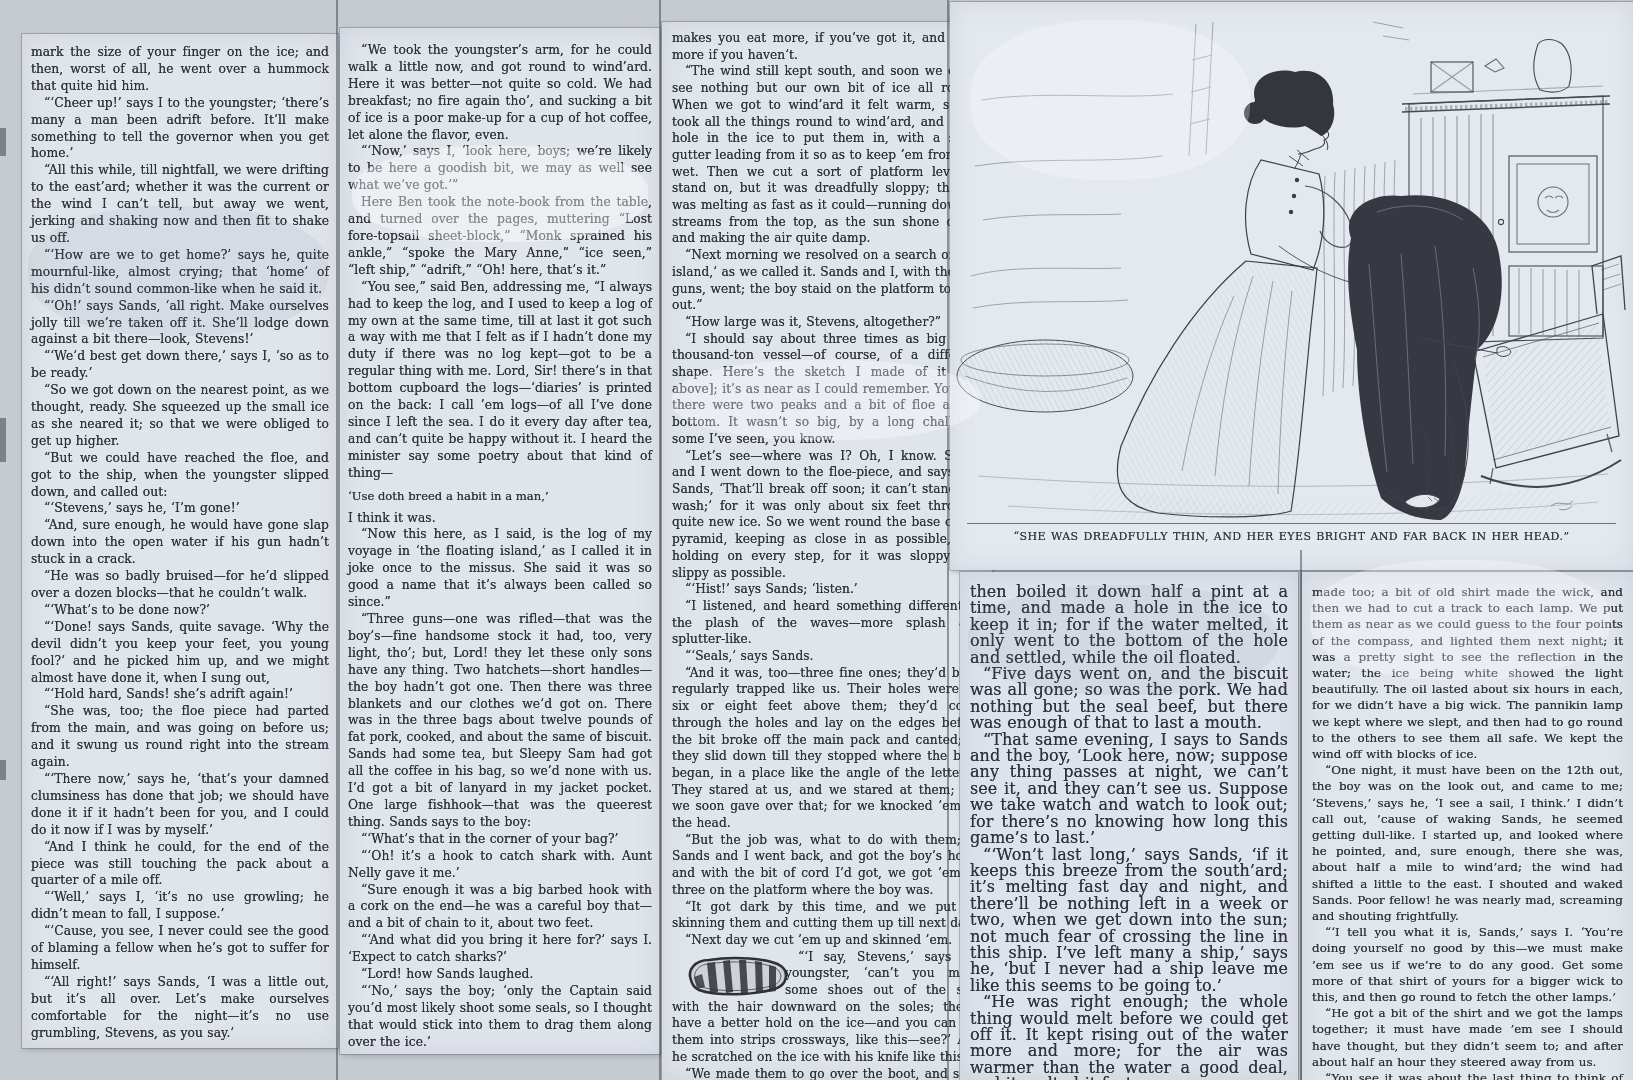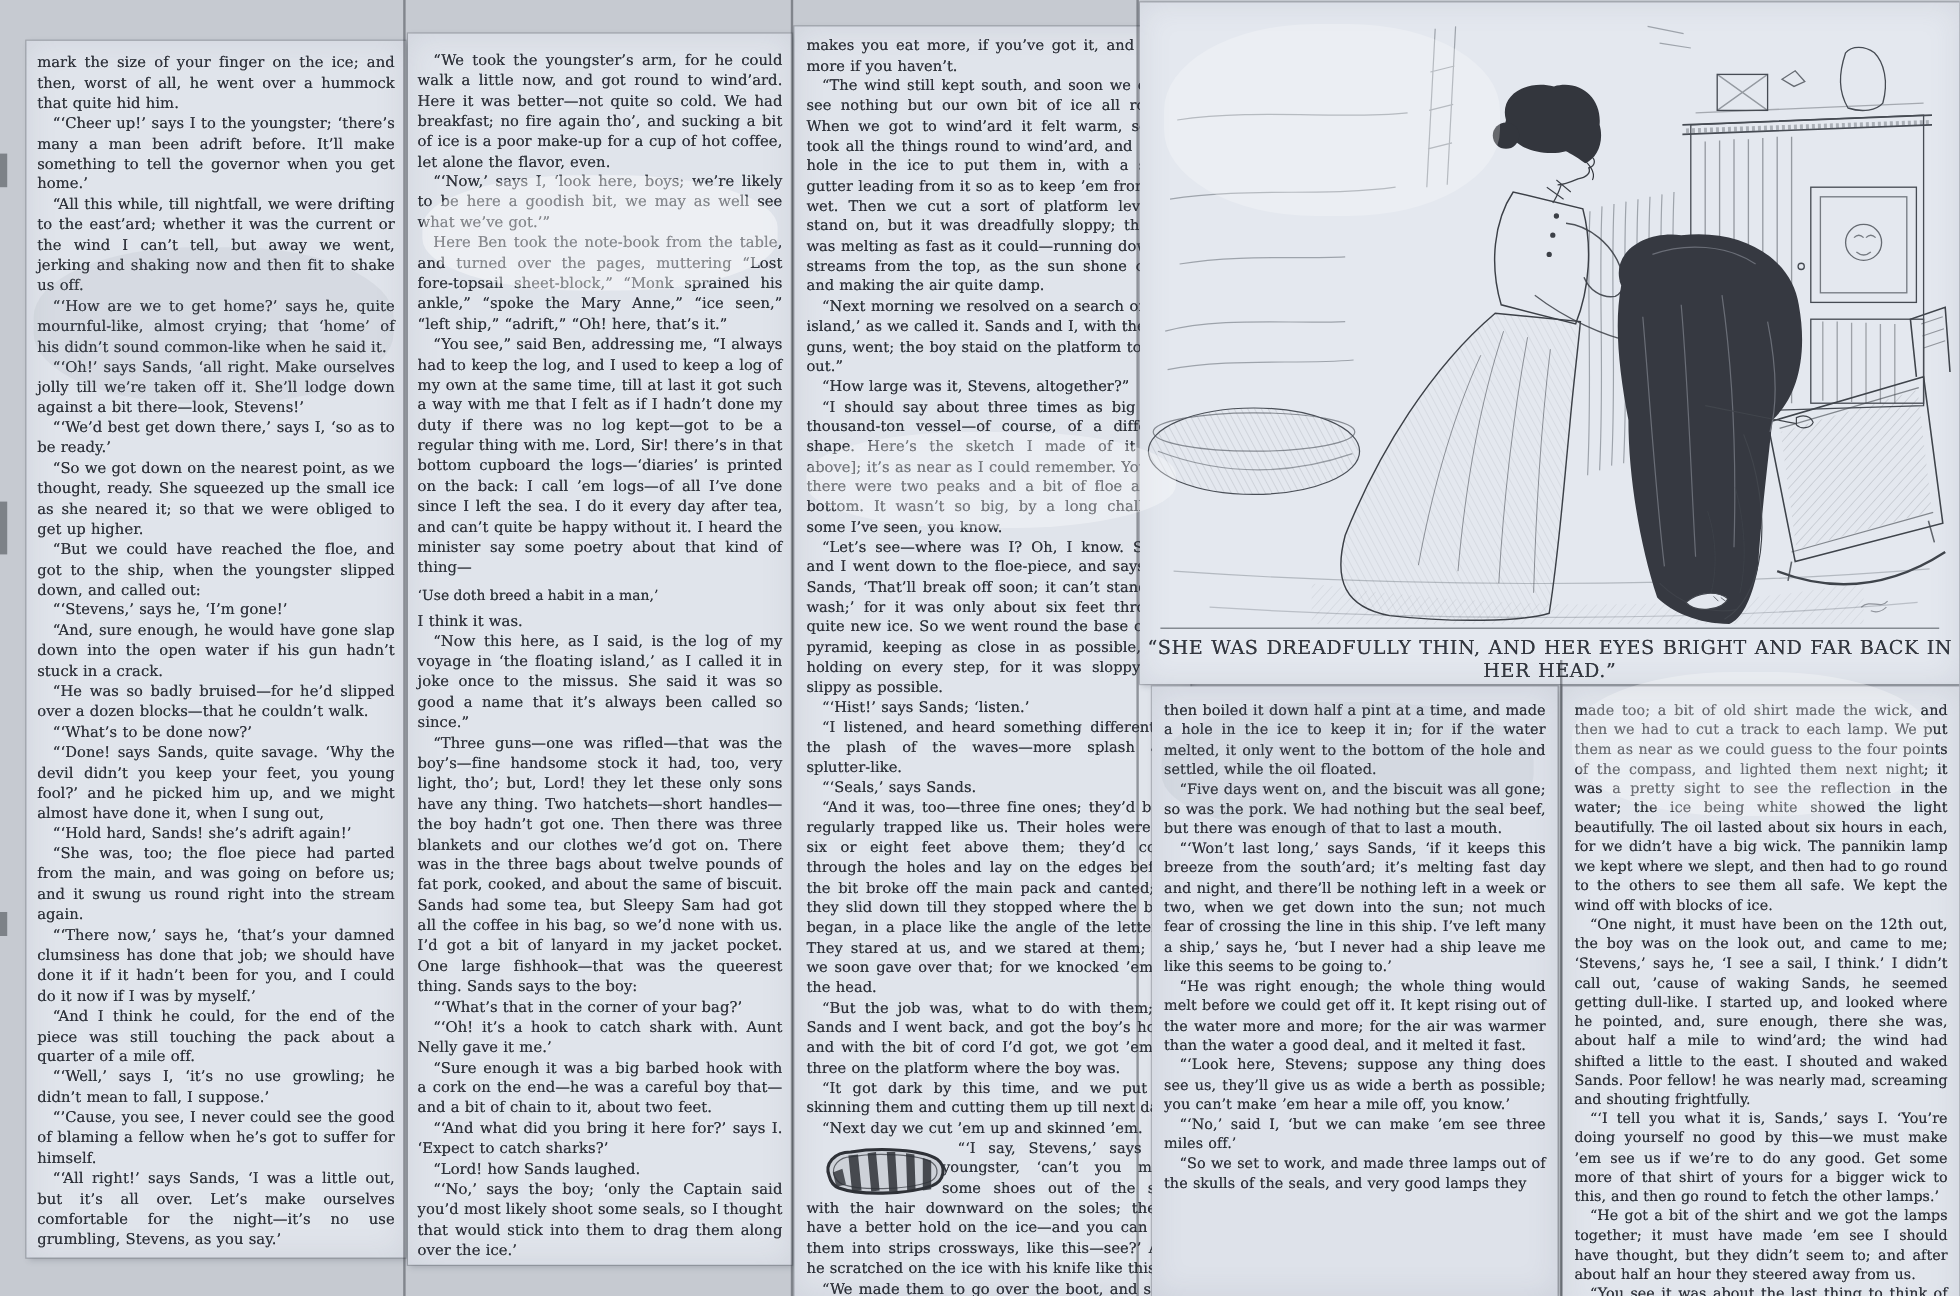--- a/index.html
+++ b/index.html
@@ -20,28 +20,28 @@
     text-shadow:0 0 .3px rgba(46,50,58,.8);
   }
   .cont p:first-child{text-indent:0}
   .col1{left:22px;top:34px;width:316px;height:1014px;padding:10px 9px}
   .col2{left:340px;top:28px;width:320px;height:1026px;padding:14px 8px}
   .col3{left:662px;top:22px;width:330px;height:1058px;padding:8px 10px}
   .col3 .body p,.col3 .para{font-size:12.2px;line-height:16.7px}
   .illo{left:950px;top:2px;width:683px;height:568px;padding:6px 3px 0;background:#e4e8ef}
   .col4a{left:960px;top:572px;width:338px;height:508px;padding:12px 10px;background:#dee2ea}
   .col4b{left:1302px;top:572px;width:331px;height:528px;padding:12px 10px;background:#e1e5ec}
-  .col4a .body p{font-size:12px;line-height:16.4px}
+  .col4a .body p{font-size:16px;line-height:16.4px}
   .col4b .body p{font-size:11.9px;line-height:16.2px}
   .verse{
     text-align:left;font-size:11.6px;margin:7px 0;color:#2e323a;
     text-shadow:0 0 .3px rgba(46,50,58,.8);
   }
   .caption{
-    text-align:center;font-size:16px;letter-spacing:.45px;word-spacing:1px;
+    text-align:center;font-size:11px;letter-spacing:.45px;word-spacing:1px;
     color:#33373f;margin-top:6px;text-shadow:0 0 .3px rgba(51,55,63,.8);
   }
   .illo-rule{border-top:1.5px solid #464b53;margin:1px 14px 0;opacity:.75}
   .art svg{display:block}
   .bootpara .boot{
     float:left;width:104px;height:46px;margin:3px 9px 1px 0;
   }
   .cut{position:absolute;background:rgba(44,48,55,.45);width:2px;pointer-events:none}
   #cut1{left:336px;top:0;height:1080px}
   #cut2{left:659px;top:0;height:1080px}
@@ -258,20 +258,21 @@
       </svg>
     </div>
     <div class="illo-rule"></div>
     <div class="caption">“SHE WAS DREADFULLY THIN, AND HER EYES BRIGHT AND FAR BACK IN HER HEAD.”</div>
   </div>
 
   <div class="strip col4a">
     <div class="body cont">
         <p>then boiled it down half a pint at a time, and made a hole in the ice to keep it in; for if the water melted, it only went to the bottom of the hole and settled, while the oil floated.</p>
         <p>“Five days went on, and the biscuit was all gone; so was the pork.  We had nothing but the seal beef, but there was enough of that to last a mouth.</p>
+        <p>“That same evening, I says to Sands and the boy, ‘Look here, now; suppose any thing passes at night, we can’t see it, and they can’t see us.  Suppose we take watch and watch to look out; for there’s no knowing how long this game’s to last.’</p>
         <p>“‘Won’t last long,’ says Sands, ‘if it keeps this breeze from the south’ard; it’s melting fast day and night, and there’ll be nothing left in a week or two, when we get down into the sun; not much fear of crossing the line in this ship.  I’ve left many a ship,’ says he, ‘but I never had a ship leave me like this seems to be going to.’</p>
         <p>“He was right enough; the whole thing would melt before we could get off it.  It kept rising out of the water more and more; for the air was warmer than the water a good deal, and it melted it fast.</p>
         <p>“‘Look here, Stevens; suppose any thing does see us, they’ll give us as wide a berth as possible; you can’t make ’em hear a mile off, you know.’</p>
         <p>“‘No,’ said I, ‘but we can make ’em see three miles off.’</p>
         <p>“So we set to work, and made three lamps out of the skulls of the seals, and very good lamps they</p>
       </div>
   </div>
 
   <div class="strip col4b">
     <div class="body cont">

